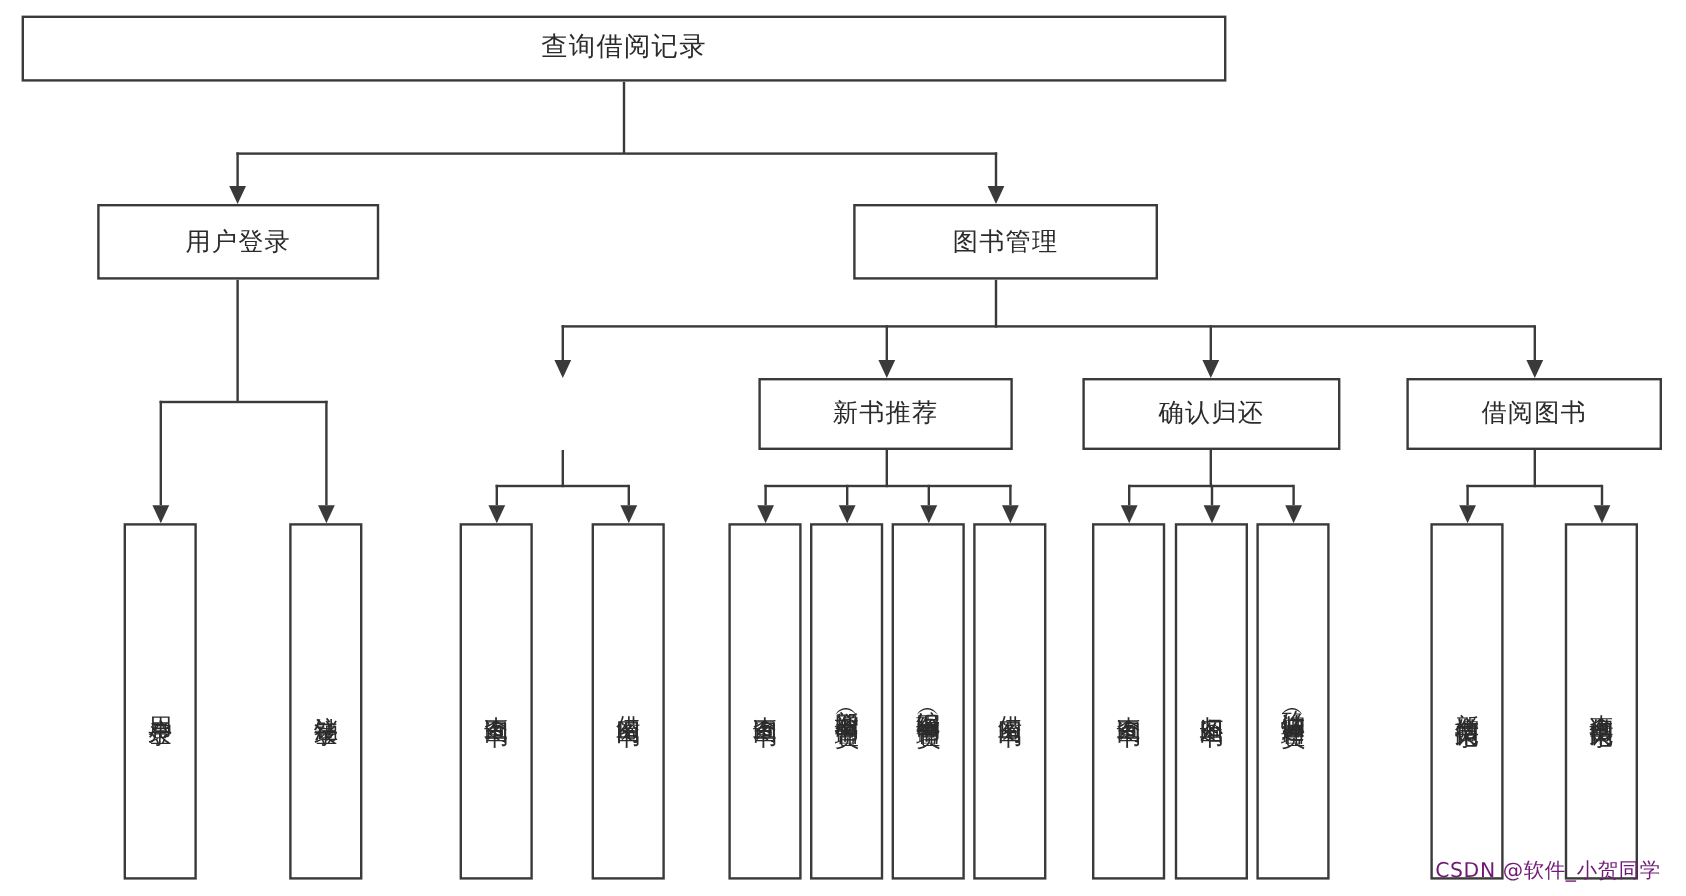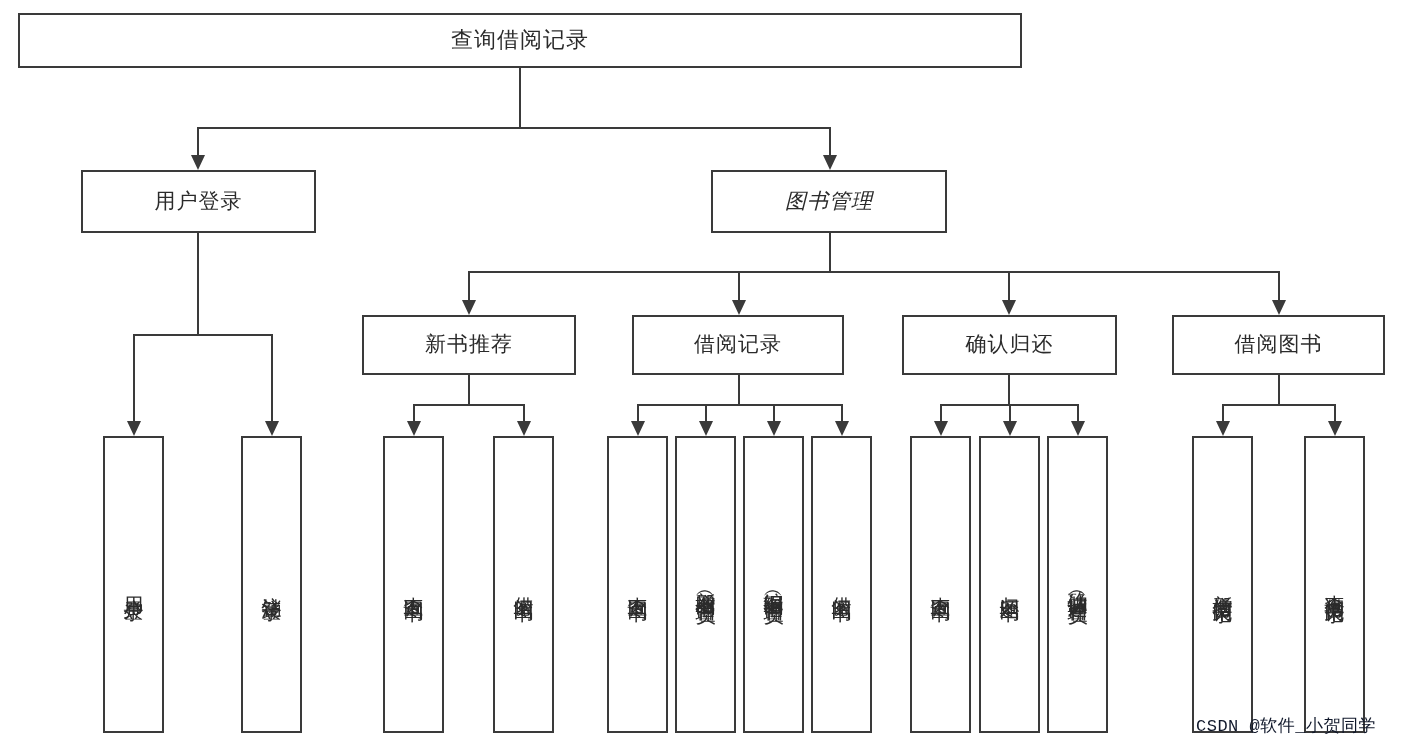--- a/index.html
+++ b/index.html
@@ -64,26 +64,25 @@
     width:0;height:0;
     border-left:7px solid transparent;
     border-right:7px solid transparent;
     border-top:15px solid #3a3a3a;
     z-index:2;
   }
   
   .watermark{
     position:absolute;
     font-size:17px;
-    color:#0f172a;
+    color:#701a75;
     letter-spacing:0.5px;
     white-space:nowrap;
     z-index:5;
     user-select:none;
-    font-family:Liberation Mono, monospace;
   }
 </style>
 </head>
 <body>
 
 <div id="canvas">
 
   <div class="node h root" style="left:18px;top:13px;width:1004px;height:55px;">
     <span>查询借阅记录</span>
   </div>
@@ -93,21 +92,21 @@
   <div class="hline" style="left:197px;top:127px;width:634px;"></div>
 
   <div class="vline" style="left:197px;top:127px;height:28px;"></div>
   <div class="arrow" style="left:191px;top:155px;"></div>
   <div class="vline" style="left:829px;top:127px;height:28px;"></div>
   <div class="arrow" style="left:823px;top:155px;"></div>
 
   <div class="node h" style="left:81px;top:170px;width:235px;height:63px;">
     <span>用户登录</span>
   </div>
-  <div class="node h" style="left:711px;top:170px;width:236px;height:63px;font-style:italic;">
+  <div class="node h" style="left:711px;top:170px;width:254px;height:63px;">
     <span>图书管理</span>
   </div>
 
   <div class="vline" style="left:197px;top:233px;height:102px;"></div>
   <div class="hline" style="left:133px;top:334px;width:140px;"></div>
   <div class="vline" style="left:133px;top:334px;height:87px;"></div>
   <div class="arrow" style="left:127px;top:421px;"></div>
   <div class="vline" style="left:271px;top:334px;height:87px;"></div>
   <div class="arrow" style="left:265px;top:421px;"></div>
 
@@ -116,25 +115,22 @@
 
   <div class="vline" style="left:468px;top:271px;height:29px;"></div>
   <div class="arrow" style="left:462px;top:300px;"></div>
   <div class="vline" style="left:738px;top:271px;height:29px;"></div>
   <div class="arrow" style="left:732px;top:300px;"></div>
   <div class="vline" style="left:1008px;top:271px;height:29px;"></div>
   <div class="arrow" style="left:1002px;top:300px;"></div>
   <div class="vline" style="left:1278px;top:271px;height:29px;"></div>
   <div class="arrow" style="left:1272px;top:300px;"></div>
 
-  <div class="node h" style="left:362px;top:315px;width:214px;height:60px;">
+  <div class="node h" style="left:632px;top:315px;width:212px;height:60px;">
     <span>新书推荐</span>
-  </div>
-  <div class="node h" style="left:632px;top:315px;width:212px;height:60px;">
-    <span>借阅记录</span>
   </div>
   <div class="node h" style="left:902px;top:315px;width:215px;height:60px;">
     <span>确认归还</span>
   </div>
   <div class="node h" style="left:1172px;top:315px;width:213px;height:60px;">
     <span>借阅图书</span>
   </div>
 
   <div class="vline" style="left:468px;top:375px;height:31px;"></div>
   <div class="hline" style="left:413px;top:404px;width:111px;"></div>

